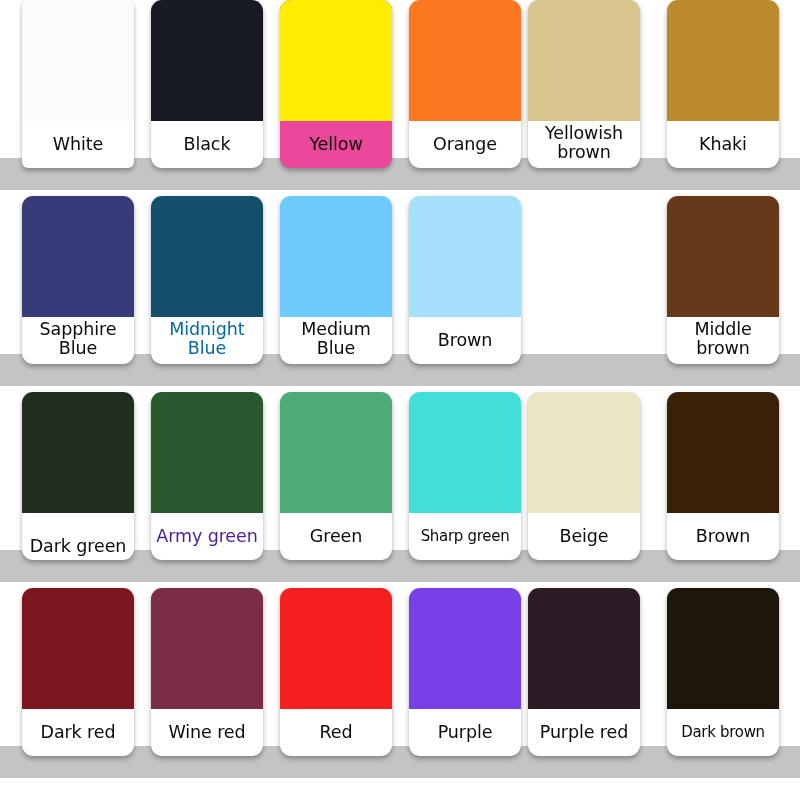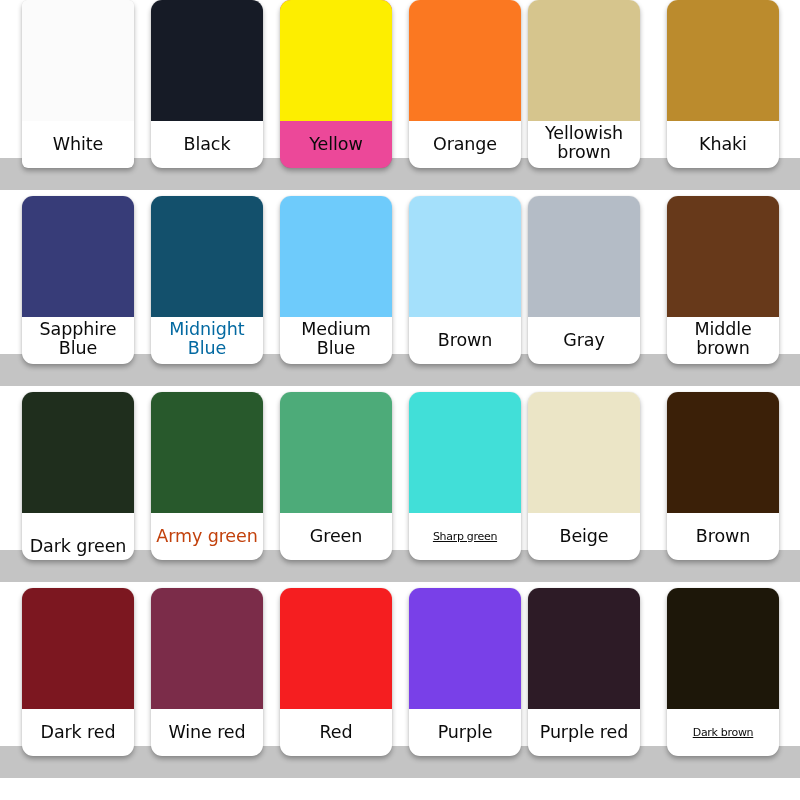--- a/index.html
+++ b/index.html
@@ -85,23 +85,22 @@
     box-sizing: border-box;
     letter-spacing: -0.1px;
   }
   .label.two-line {
     font-size: 17.5px;
     line-height: 1.06;
     align-items: center;
     padding-bottom: 3px;
   }
   .label.small {
-    font-size: 11px;
+    font-size: 15px;
     letter-spacing: -0.3px;
-    text-decoration: underline;
   }
 </style>
 </head>
 <body style="background: rgb(255, 255, 255);">
 
 <div id="palette-grid">
 
   <div class="band b1" style="background: rgb(196, 196, 196);"></div>
   <div class="band b2" style="background: rgb(196, 196, 196);"></div>
   <div class="band b3" style="background: rgb(196, 196, 196);"></div>
@@ -144,38 +143,34 @@
       <div class="label two-line" style="color: #0369a1;">Midnight Blue</div>
     </div>
     <div class="card c2" style="background: rgb(255, 255, 255);">
       <div class="swatch" style="background: rgb(110, 203, 251);"></div>
       <div class="label two-line" style="color: rgb(11, 11, 11);">Medium Blue</div>
     </div>
     <div class="card c3" style="background: rgb(255, 255, 255);">
       <div class="swatch" style="background: rgb(164, 224, 251);"></div>
       <div class="label" style="color: rgb(11, 11, 11);">Brown</div>
     </div>
-    <div class="card c4" style="background: rgb(255, 255, 255);">
-      <div class="swatch" style="background: rgb(180, 188, 198);"></div>
-      <div class="label" style="color: rgb(11, 11, 11);">Gray</div>
-    </div>
     <div class="card c5" style="background: rgb(255, 255, 255);">
       <div class="swatch" style="background: rgb(103, 57, 26);"></div>
       <div class="label two-line" style="color: rgb(11, 11, 11);">Middle brown</div>
     </div>
   </div>
 
   <div class="row r3">
     <div class="card c0" style="background: rgb(255, 255, 255);">
       <div class="swatch" style="background: rgb(31, 46, 29);"></div>
       <div class="label" style="color: rgb(11, 11, 11); margin-top: 20px;">Dark green</div>
     </div>
     <div class="card c1" style="background: rgb(255, 255, 255);">
       <div class="swatch" style="background: rgb(40, 89, 44);"></div>
-      <div class="label" style="color: #c2410c;">Army green</div>
+      <div class="label" style="color: #4c1d95;">Army green</div>
     </div>
     <div class="card c2" style="background: rgb(255, 255, 255);">
       <div class="swatch" style="background: rgb(77, 171, 121);"></div>
       <div class="label" style="color: rgb(11, 11, 11);">Green</div>
     </div>
     <div class="card c3" style="background: rgb(255, 255, 255);">
       <div class="swatch" style="background: rgb(65, 223, 216);"></div>
       <div class="label small" style="color: rgb(11, 11, 11);">Sharp green</div>
     </div>
     <div class="card c4" style="background: rgb(255, 255, 255);">

